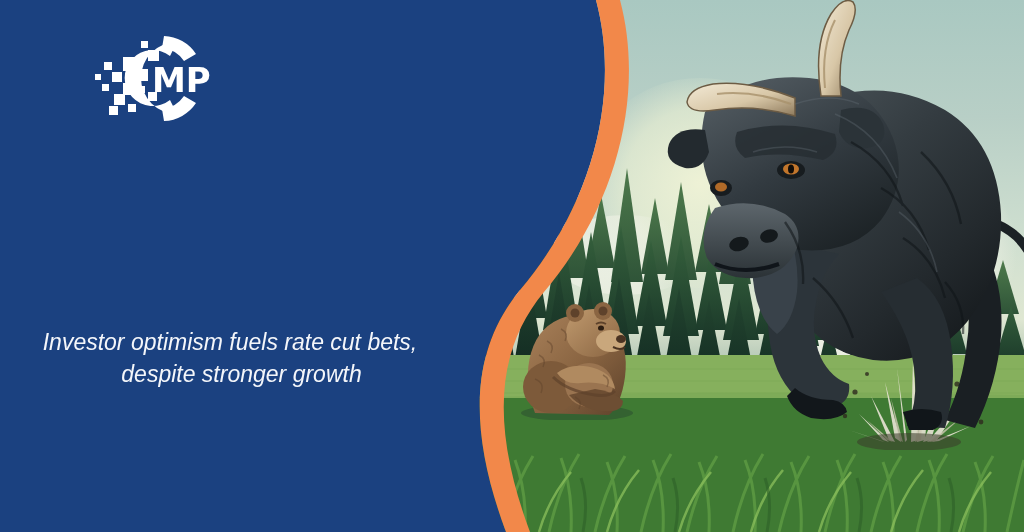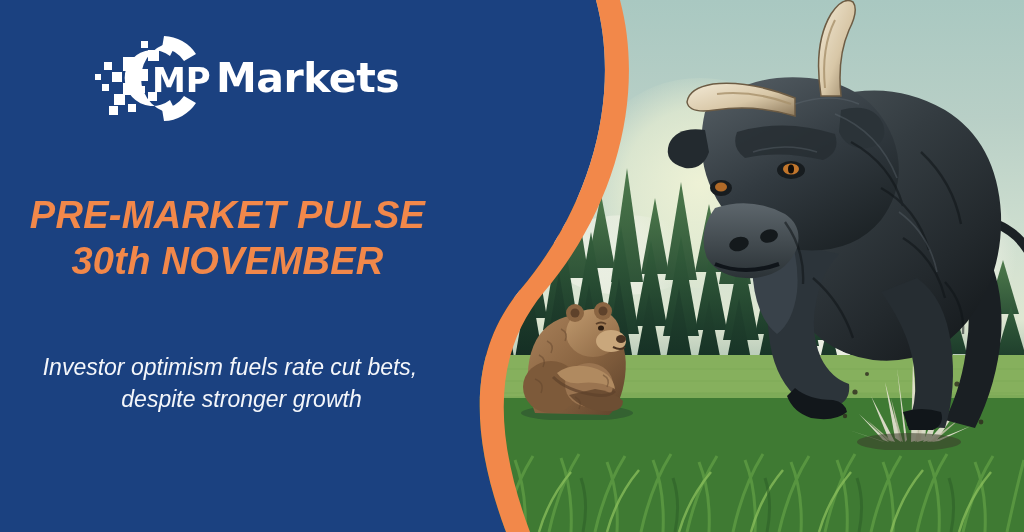--- a/index.html
+++ b/index.html
@@ -106,21 +106,21 @@
     font-size:38px;
     font-weight:bold;
     font-style:italic;
     line-height:1.22;
     letter-spacing:0.3px;
     font-family:"Liberation Sans", sans-serif;
   }
   .headline .l2 { display:block; }
 
   .subhead {
-    position:absolute; left:0; top:352px; width:460px;
+    position:absolute; left:0; top:327px; width:460px;
     text-align:center;
     color:#f4f6fa;
     font-size:23px;
     font-style:italic;
     line-height:1.38;
     font-family:"Liberation Sans", sans-serif;
   }
   .subhead .s2 { display:block;padding-left:23px; }
 </style>
 </head>
@@ -494,27 +494,22 @@
             <rect x="3" y="46" width="6" height="6"></rect>
             <rect x="17" y="78" width="9" height="9"></rect>
             <rect x="36" y="76" width="8" height="8"></rect>
             <rect x="46" y="58" width="7" height="7"></rect>
             <rect x="49" y="13" width="7" height="7"></rect>
           </g>
 
           <text x="60" y="64" font-family="DejaVu Sans, sans-serif" font-size="34" font-weight="bold" fill="#ffffff">MP</text>
         </svg>
       </div>
-      <div class="logo-word">Markets</div>
     </div>
 
-    <div class="headline">
-      <span>PRE-MARKET PULSE</span>
-      <span class="l2">30th NOVEMBER</span>
-    </div>
 
     <div class="subhead">
       <span>Investor optimism fuels rate cut bets,</span>
       <span class="s2">despite stronger growth</span>
     </div>
   </div>
 
 </div>
 
 </body></html>

